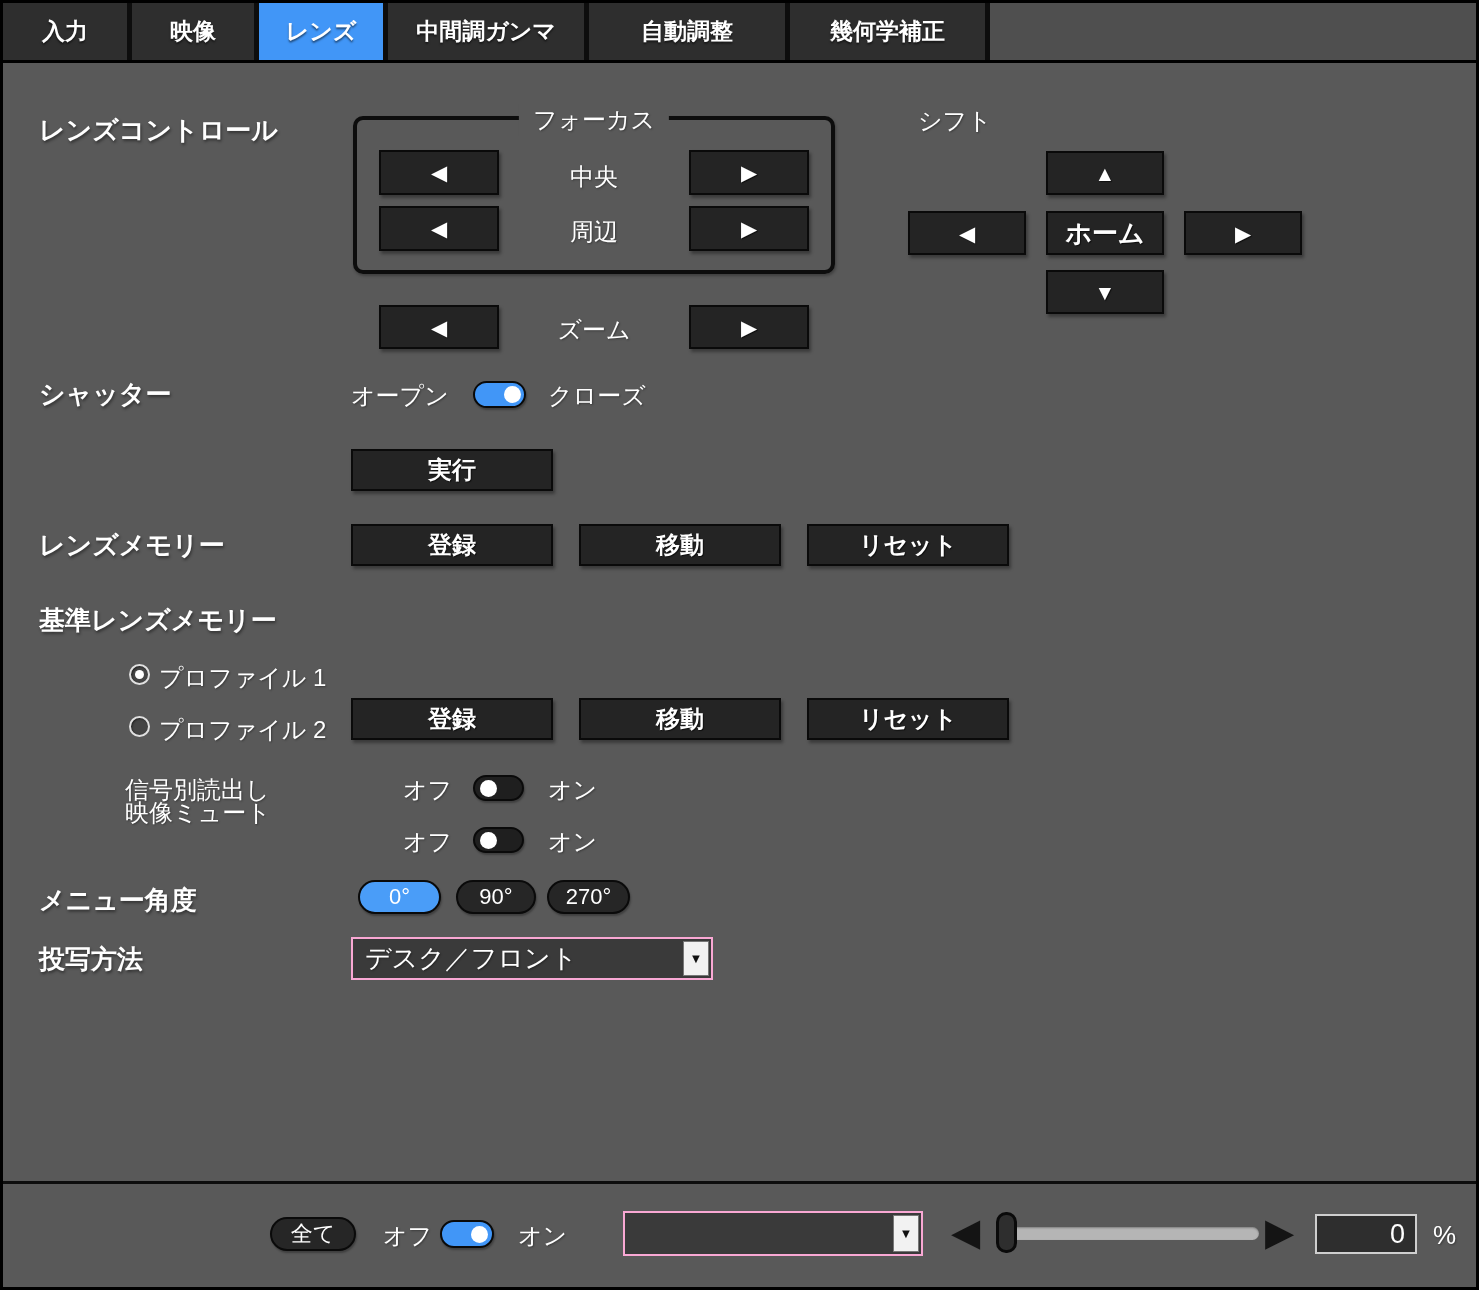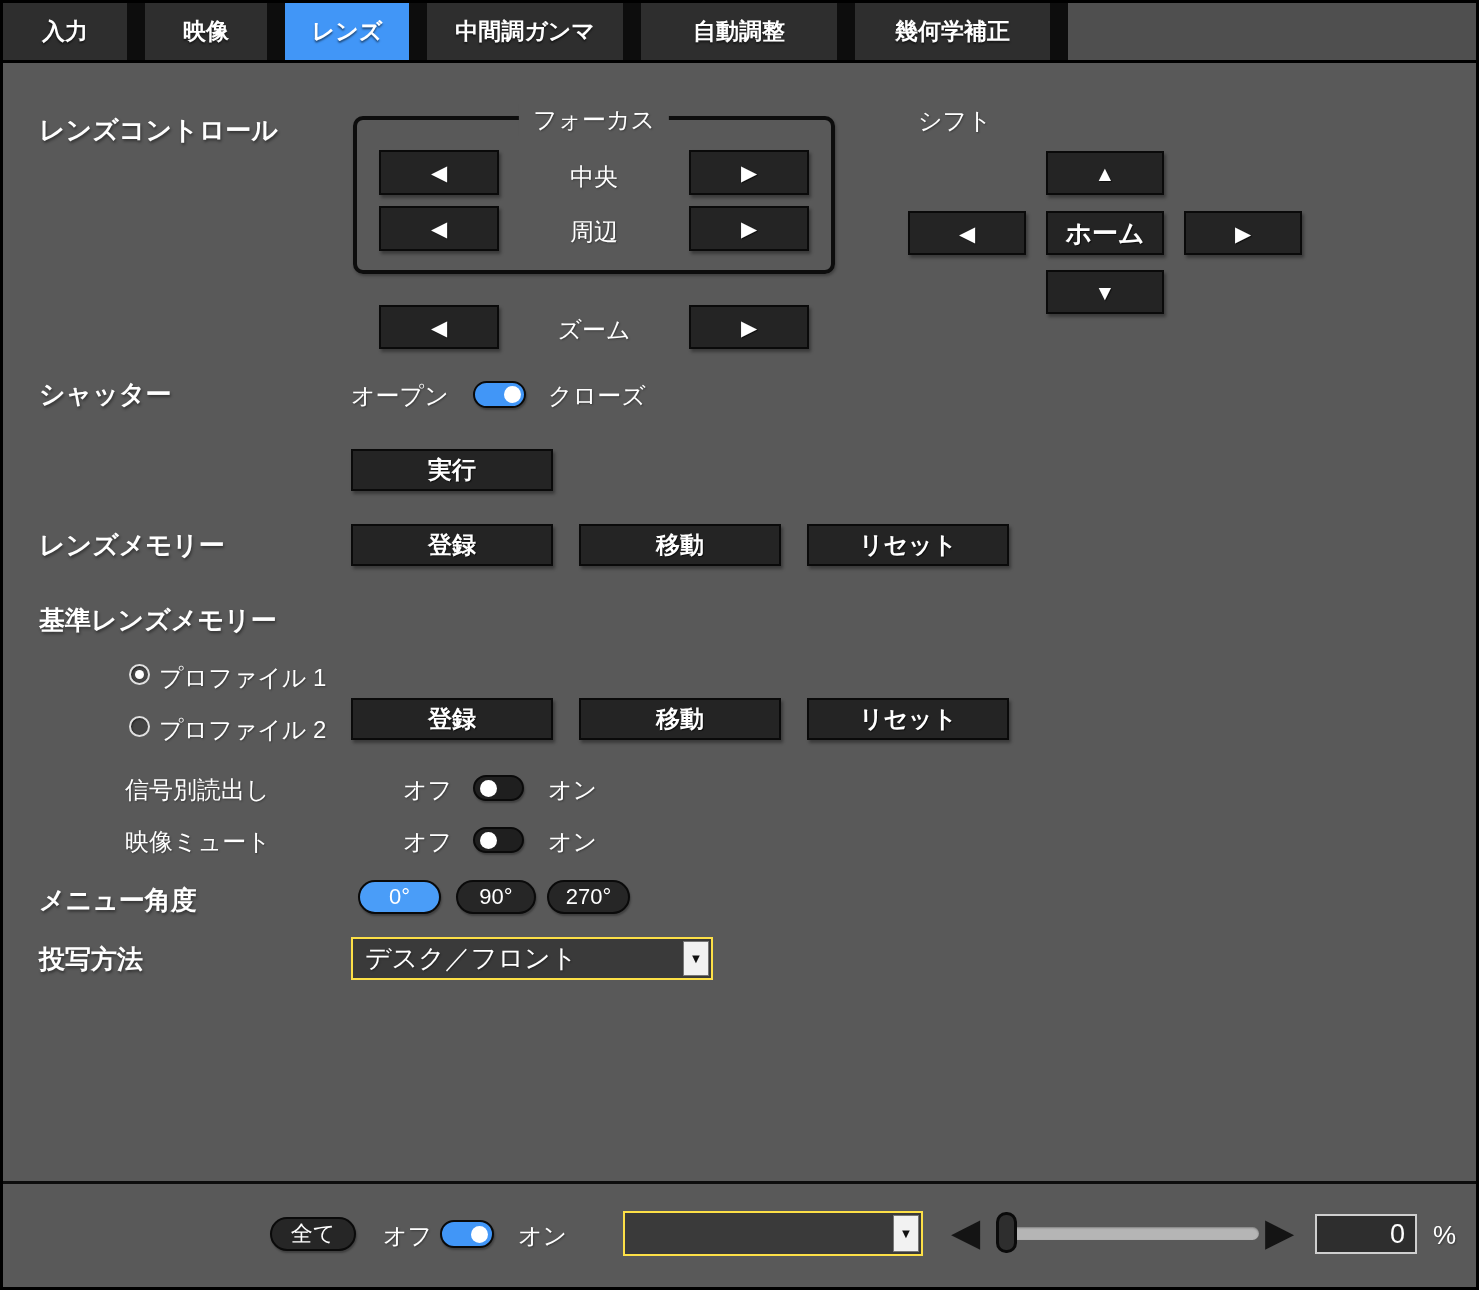--- a/index.html
+++ b/index.html
@@ -5,21 +5,21 @@
   html,body { margin:0; padding:0; background:#333; }
   * { box-sizing:border-box; }
   #screen {
     position:relative; width:1479px; height:1290px;
     background:#595959; border:3px solid #000; overflow:hidden;
     font-family:"Liberation Sans","DejaVu Sans",sans-serif; color:#fff;
   }
   
   .tabbar {
     position:absolute; left:0; top:0; width:100%; height:60px;
-    background:#0d0d0d; display:flex; column-gap:18px;
+    background:#0d0d0d; display:flex; column-gap:5px;
     border-bottom:3px solid #000;
   }
   .tab {
     background:#2e2e2e; color:#fff; font-weight:bold; font-size:23px;
     display:flex; align-items:center; justify-content:center; text-align:center;
     line-height:1.15; height:100%; cursor:pointer;
     text-shadow:0 2px 2px rgba(0,0,0,0.5); padding:0 6px;
   }
   .tab.active { background:#4196f7;text-align:right; }
   .tab.empty { background:#4f4f4f; flex:1; }
@@ -71,21 +71,21 @@
     content:""; position:absolute; left:4px; top:4px; width:9px; height:9px;
     border-radius:50%; background:#fff;
   }
   .pill {
     border-radius:17px; border:2px solid #0a0a0a; background:#262626;
     color:#fff; font-size:22px; display:flex; align-items:center;
     justify-content:center; cursor:pointer; box-shadow:1px 2px 2px rgba(0,0,0,0.3);
   }
   .pill.selected { background:#4a9df8; }
   .dropdown {
-    background:#3a3a3a; border:2px solid #fde047; cursor:pointer;
+    background:#3a3a3a; border:2px solid #f9a8d4; cursor:pointer;
     display:flex; align-items:center;
   }
   .dropdown .dd-text {
     flex:1; font-size:26px; color:#fff; padding-left:12px; white-space:nowrap;
     overflow:hidden; text-shadow:1px 1px 2px rgba(0,0,0,0.35);
   }
   .dropdown .dd-arrow {
     width:26px; align-self:stretch; margin:2px 2px 2px 0;
     background:#f2f2f2; border:1px solid #777; color:#111;
     display:flex; align-items:center; justify-content:center; font-size:13px;
@@ -189,21 +189,21 @@
   <div class="abs btn" style="left:576px; top:695px; width:202px; height:42px">移動</div>
   <div class="abs btn" style="left:804px; top:695px; width:202px; height:42px">リセット</div>
 
   <div class="abs lbl" style="left:122px; top:771px">信号別読出し</div>
   <div class="abs lbl" style="left:400px; top:771px">オフ</div>
   <div class="abs toggle off" style="left:470px; top:772px; width:51px; height:26px">
       <span class="knob"></span>
     </div>
   <div class="abs lbl" style="left:545px; top:771px">オン</div>
 
-  <div class="abs lbl" style="left:122px; top:823px">映像ミュート</div>
+  <div class="abs lbl" style="left:122px; top:794px">映像ミュート</div>
   <div class="abs lbl" style="left:400px; top:823px">オフ</div>
   <div class="abs toggle off" style="left:470px; top:824px; width:51px; height:26px">
       <span class="knob"></span>
     </div>
   <div class="abs lbl" style="left:545px; top:823px">オン</div>
 
   <div class="abs lbl-big" style="left:36px; top:880px">メニュー角度</div>
   <div class="abs pill selected" style="left:355px; top:877px; width:83px; height:34px">0°</div>
   <div class="abs pill" style="left:453px; top:877px; width:80px; height:34px">90°</div>
   <div class="abs pill" style="left:544px; top:877px; width:83px; height:34px">270°</div>

